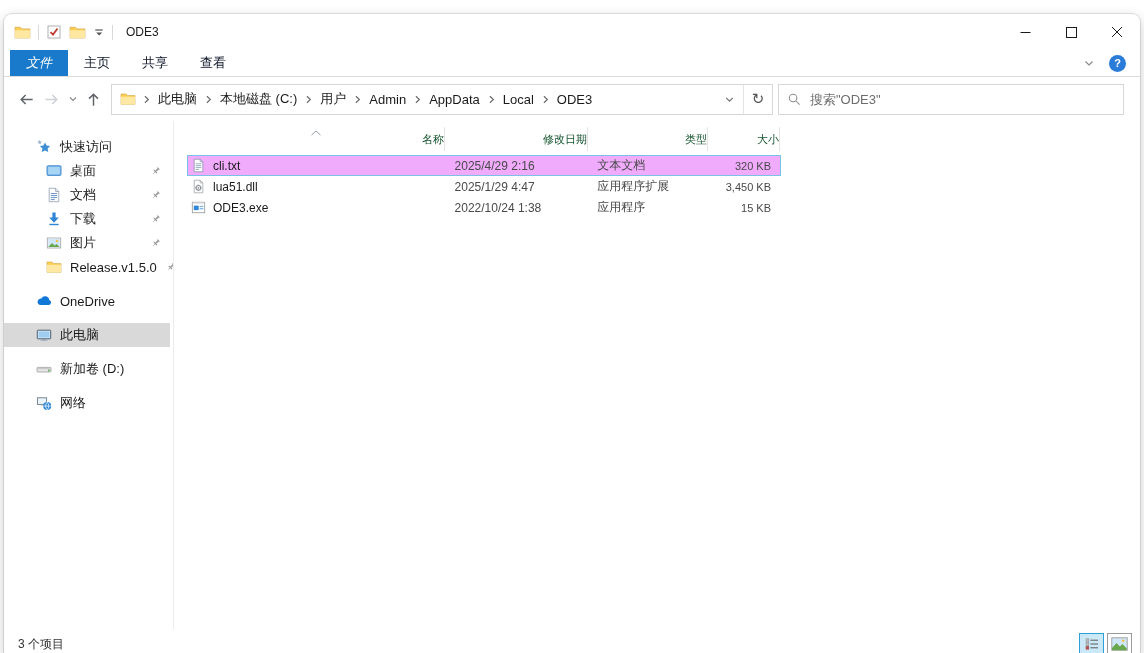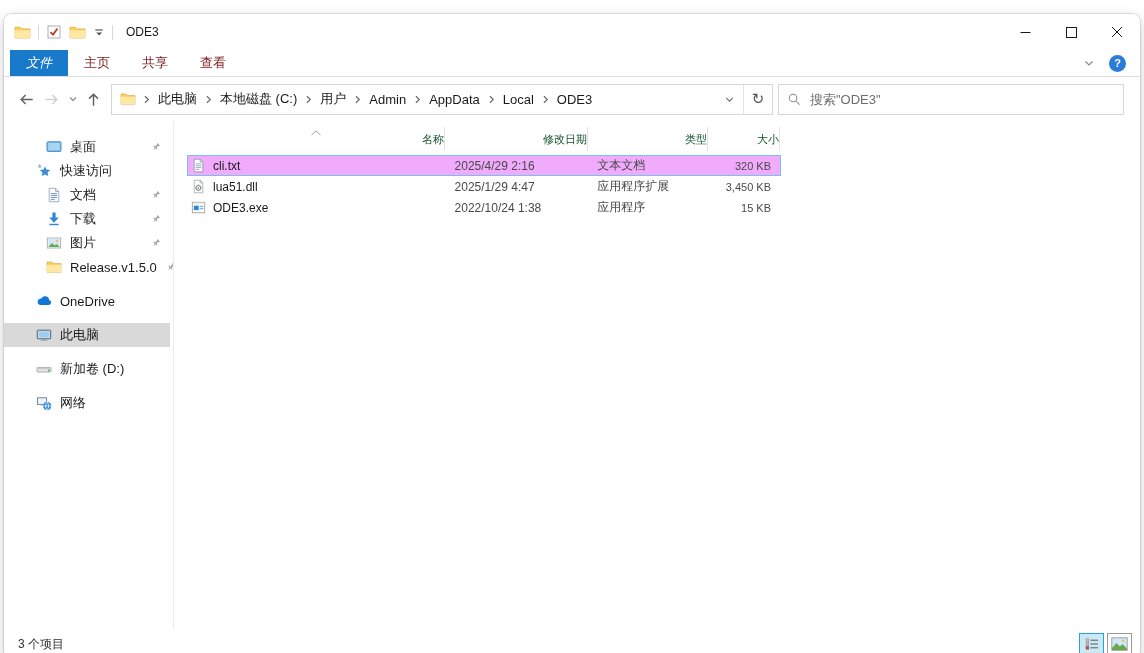--- a/index.html
+++ b/index.html
@@ -13,21 +13,21 @@
   
   .titlebar { height:36px; display:flex; align-items:center; padding-left:10px; flex:0 0 auto; }
   .qat { display:flex; align-items:center; gap:7px; }
   .qat .sep { width:1px; height:15px; background:#d9d9d9; }
   .icbtn { display:flex; align-items:center; justify-content:center; background:none; border:none; cursor:default; padding:0; }
   .wtitle { font-size:12px; color:#1a1a1a; margin-left:6px; }
   .wincontrols { margin-left:auto; display:flex; height:36px; }
   .wc { width:46px; height:36px; display:flex; align-items:center; justify-content:center; background:none; border:none; }
   
   .tabsrow { height:27px; display:flex; align-items:stretch; padding-left:6px; border-bottom:1px solid #dcdcdc; flex:0 0 auto; }
-  .tab { font-size:13px; line-height:26px; padding:0 16px; color:#7f1d1d; background:none; border:none; }
+  .tab { font-size:13px; line-height:26px; padding:0 16px; color:#0f172a; background:none; border:none; }
   .tab.active { background:#1979ca; color:#fff;font-style:italic; }
   .tabs-right { margin-left:auto; display:flex; align-items:center; gap:14px; padding-right:14px; }
   .help-circle { width:17px; height:17px; border-radius:50%; background:#2b7cd9; color:#fff; font-size:11px; font-weight:bold; display:flex; align-items:center; justify-content:center; }
   
   .navrow { height:44px; display:flex; align-items:center; padding:0 16px 0 10px; flex:0 0 auto; }
   .navbtn { width:25px; height:26px; display:flex; align-items:center; justify-content:center; background:none; border:none; }
   .navbtn.narrow { width:17px; }
   .addressbox { flex:1; height:31px; border:1px solid #d6d6d6; background:#fff; display:flex; align-items:center; margin:0 5px 0 5px; }
   .addr-folder { margin:0 4px 0 8px; display:flex; }
   .crumb { font-size:13px; color:#1a1a1a; padding:0 5px; background:none; border:none; white-space:nowrap; }
@@ -231,48 +231,48 @@
             <line x1="9.6" y1="9.6" x2="13.4" y2="13.4" stroke="#8a8a8a" stroke-width="1.1"></line>
           </svg>
       </span>
       <input type="text" placeholder="搜索&quot;ODE3&quot;" style="">
     </div>
   </div>
 
   <div class="main">
 
     <div class="sidebar">
+      <button class="side-item lvl1">
+        <span class="fico">
+          <svg width="16" height="16" viewBox="0 0 16 16">
+              <path fill="#9bb3c9" d="M3.6.9l.7 1.4 1.5.2-1.1 1.1.3 1.5-1.4-.7-1.3.7.2-1.5L1.4 2.5l1.5-.2z"></path>
+              <path fill="#3f8fd4" d="M9 3.4l1.6 3.2 3.5.5-2.5 2.5.6 3.5L9 11.4l-3.2 1.7.6-3.5-2.5-2.5 3.5-.5z"></path>
+            </svg>
+        </span>
+        <span class="lbl">快速访问</span>
+      </button>
+
       <button class="side-item lvl2">
         <span class="fico">
           <svg width="16" height="16" viewBox="0 0 16 16">
               <rect x="1" y="2.8" width="14" height="9.6" rx="1" fill="#7dbdf0" stroke="#3c83c6" stroke-width=".9"></rect>
               <rect x="2.2" y="4" width="11.6" height="7.2" fill="#a9d5f5"></rect>
             </svg>
         </span>
         <span class="lbl">桌面</span>
         <span class="pin">
             <svg width="11" height="11" viewBox="0 0 12 12">
               <g transform="rotate(45 6 6)" fill="#9b9b9b">
                 <rect x="4.4" y="1" width="3.2" height="1.3"></rect>
                 <rect x="5.1" y="2.3" width="1.8" height="3.2"></rect>
                 <rect x="3.6" y="5.5" width="4.8" height="1.2"></rect>
                 <path d="M5.5 6.7h1L6 10.6z"></path>
               </g>
             </svg>
           </span>
-      </button>
-
-      <button class="side-item lvl1">
-        <span class="fico">
-          <svg width="16" height="16" viewBox="0 0 16 16">
-              <path fill="#9bb3c9" d="M3.6.9l.7 1.4 1.5.2-1.1 1.1.3 1.5-1.4-.7-1.3.7.2-1.5L1.4 2.5l1.5-.2z"></path>
-              <path fill="#3f8fd4" d="M9 3.4l1.6 3.2 3.5.5-2.5 2.5.6 3.5L9 11.4l-3.2 1.7.6-3.5-2.5-2.5 3.5-.5z"></path>
-            </svg>
-        </span>
-        <span class="lbl">快速访问</span>
       </button>
 
       <button class="side-item lvl2">
         <span class="fico">
           <svg width="16" height="16" viewBox="0 0 16 16">
               <path d="M3.2 1.3h6.4l3.2 3.2v10.2H3.2z" fill="#fff" stroke="#8f9db0" stroke-width=".8"></path>
               <path d="M9.6 1.3v3.2h3.2" fill="none" stroke="#8f9db0" stroke-width=".8"></path>
               <g stroke="#5b87c5" stroke-width=".9">
                 <line x1="4.8" y1="6.6" x2="11.2" y2="6.6"></line>
                 <line x1="4.8" y1="8.6" x2="11.2" y2="8.6"></line>

